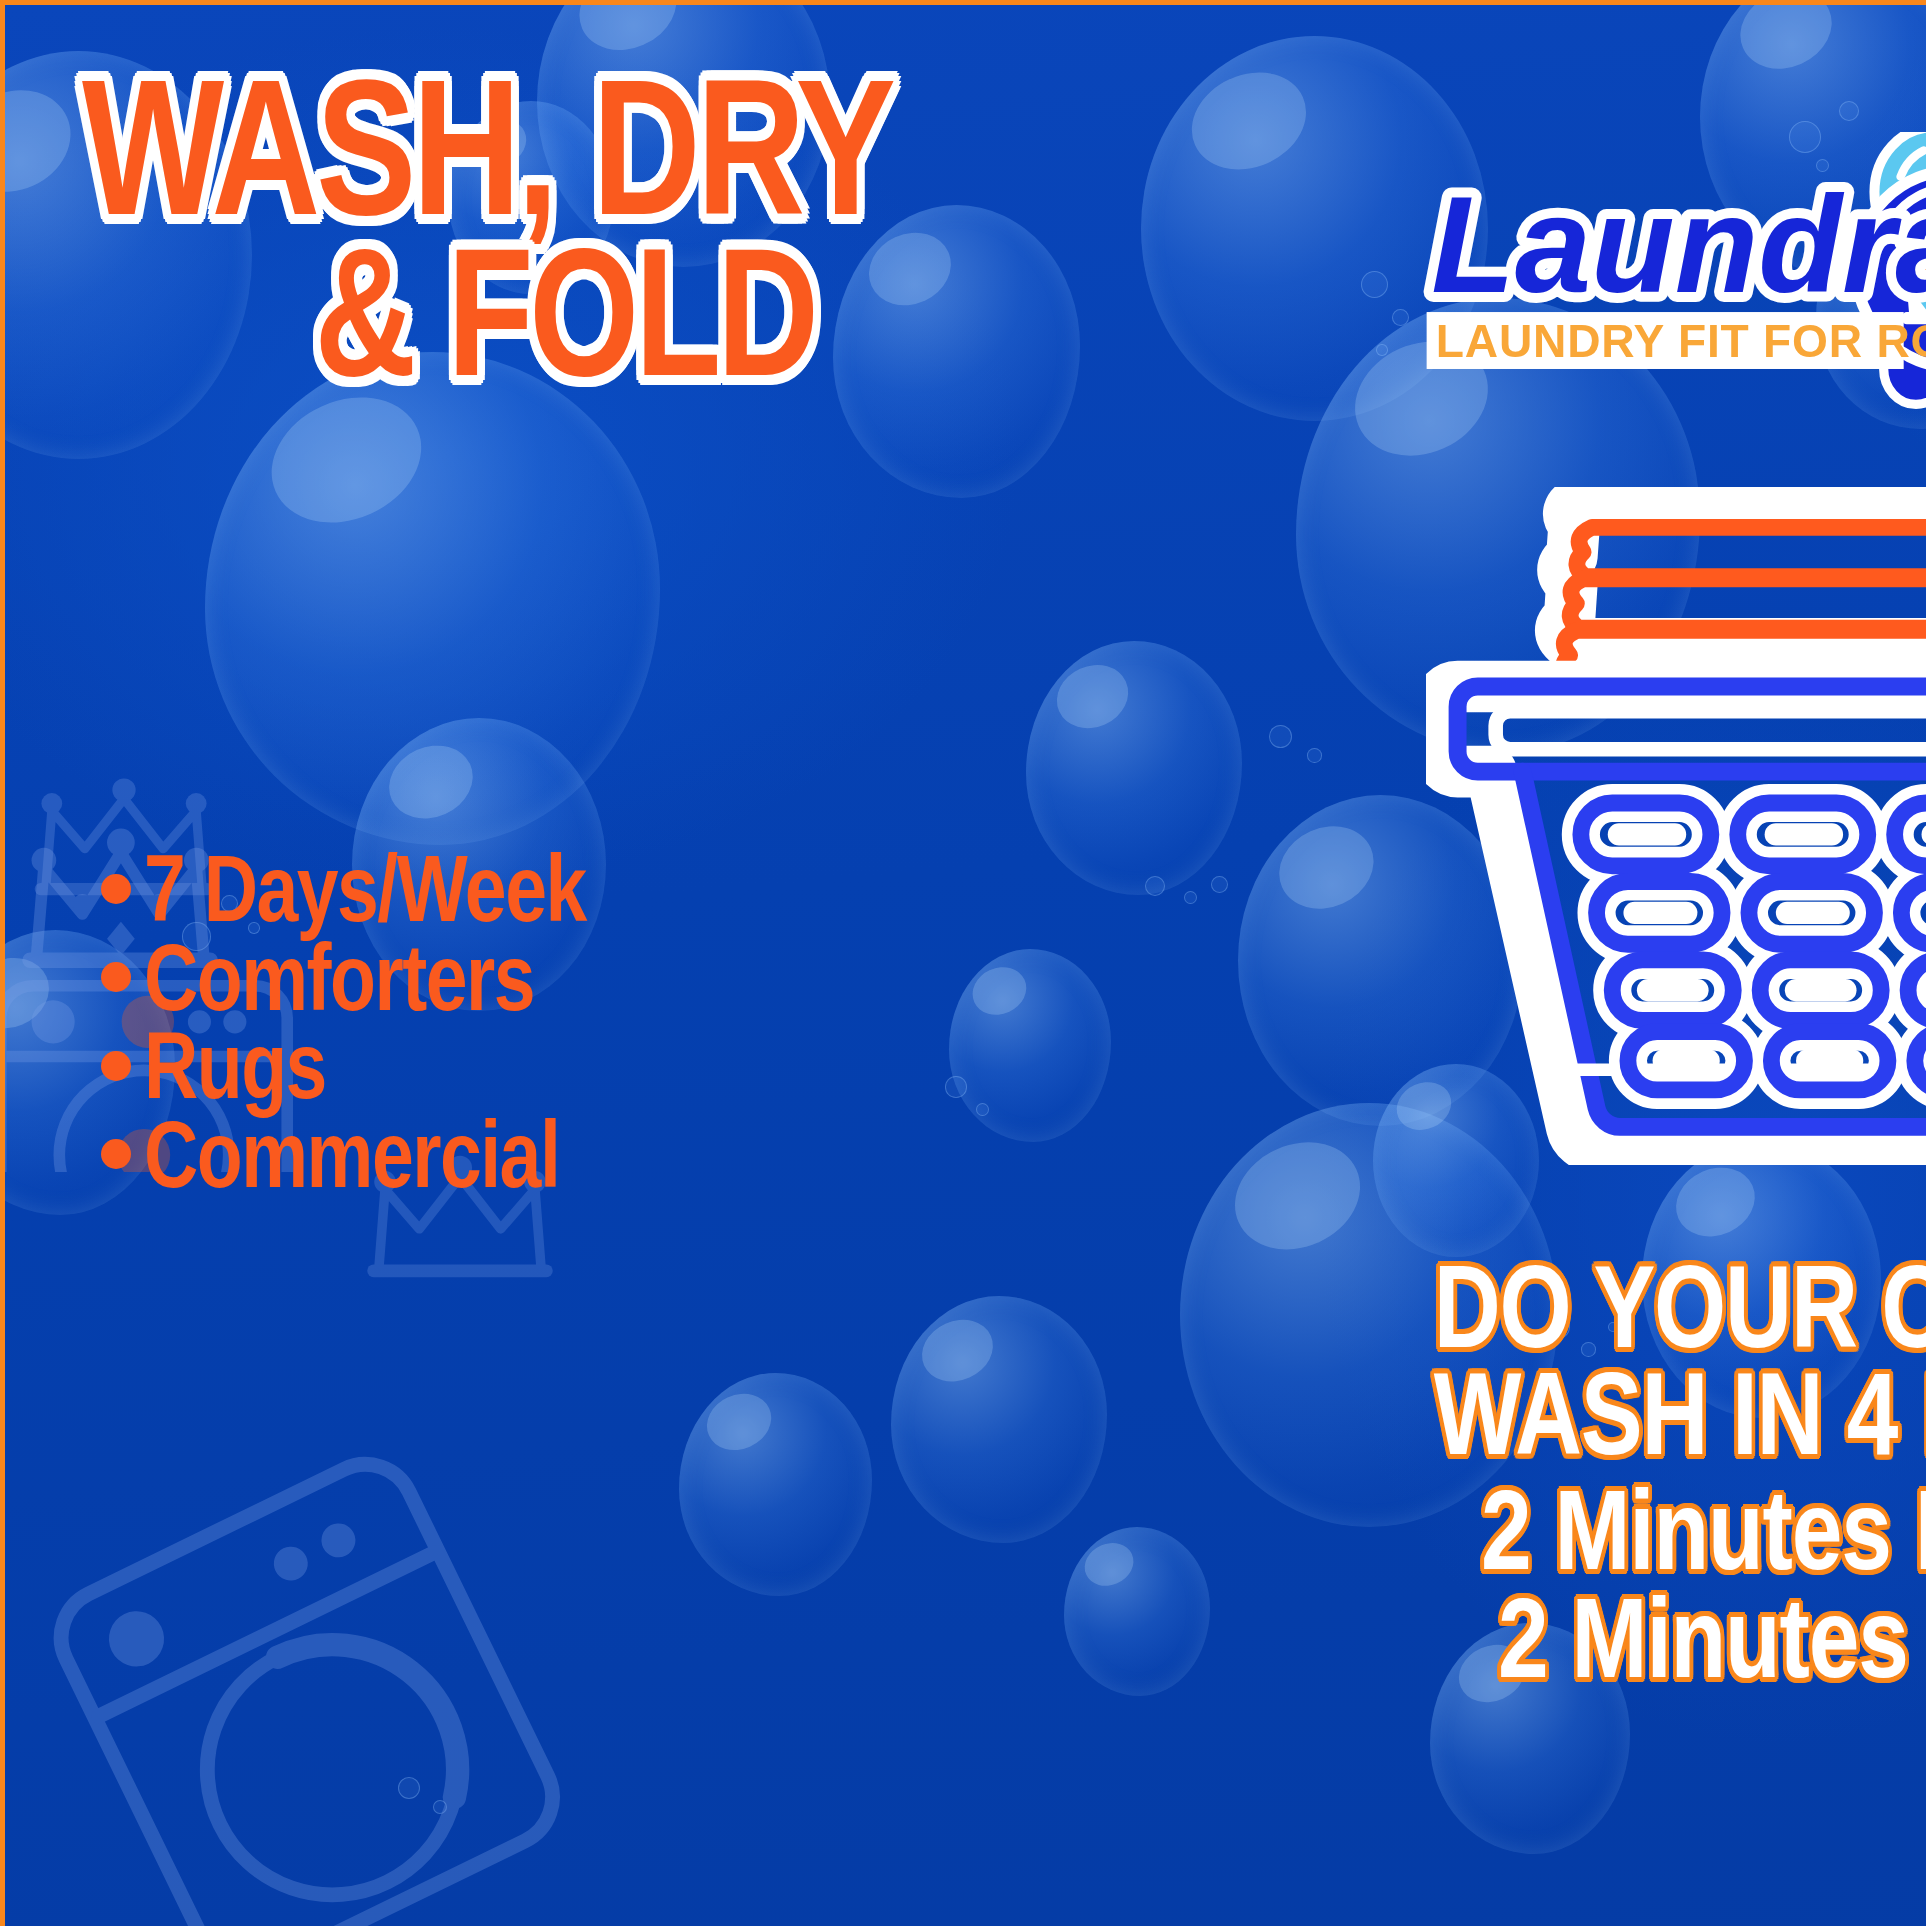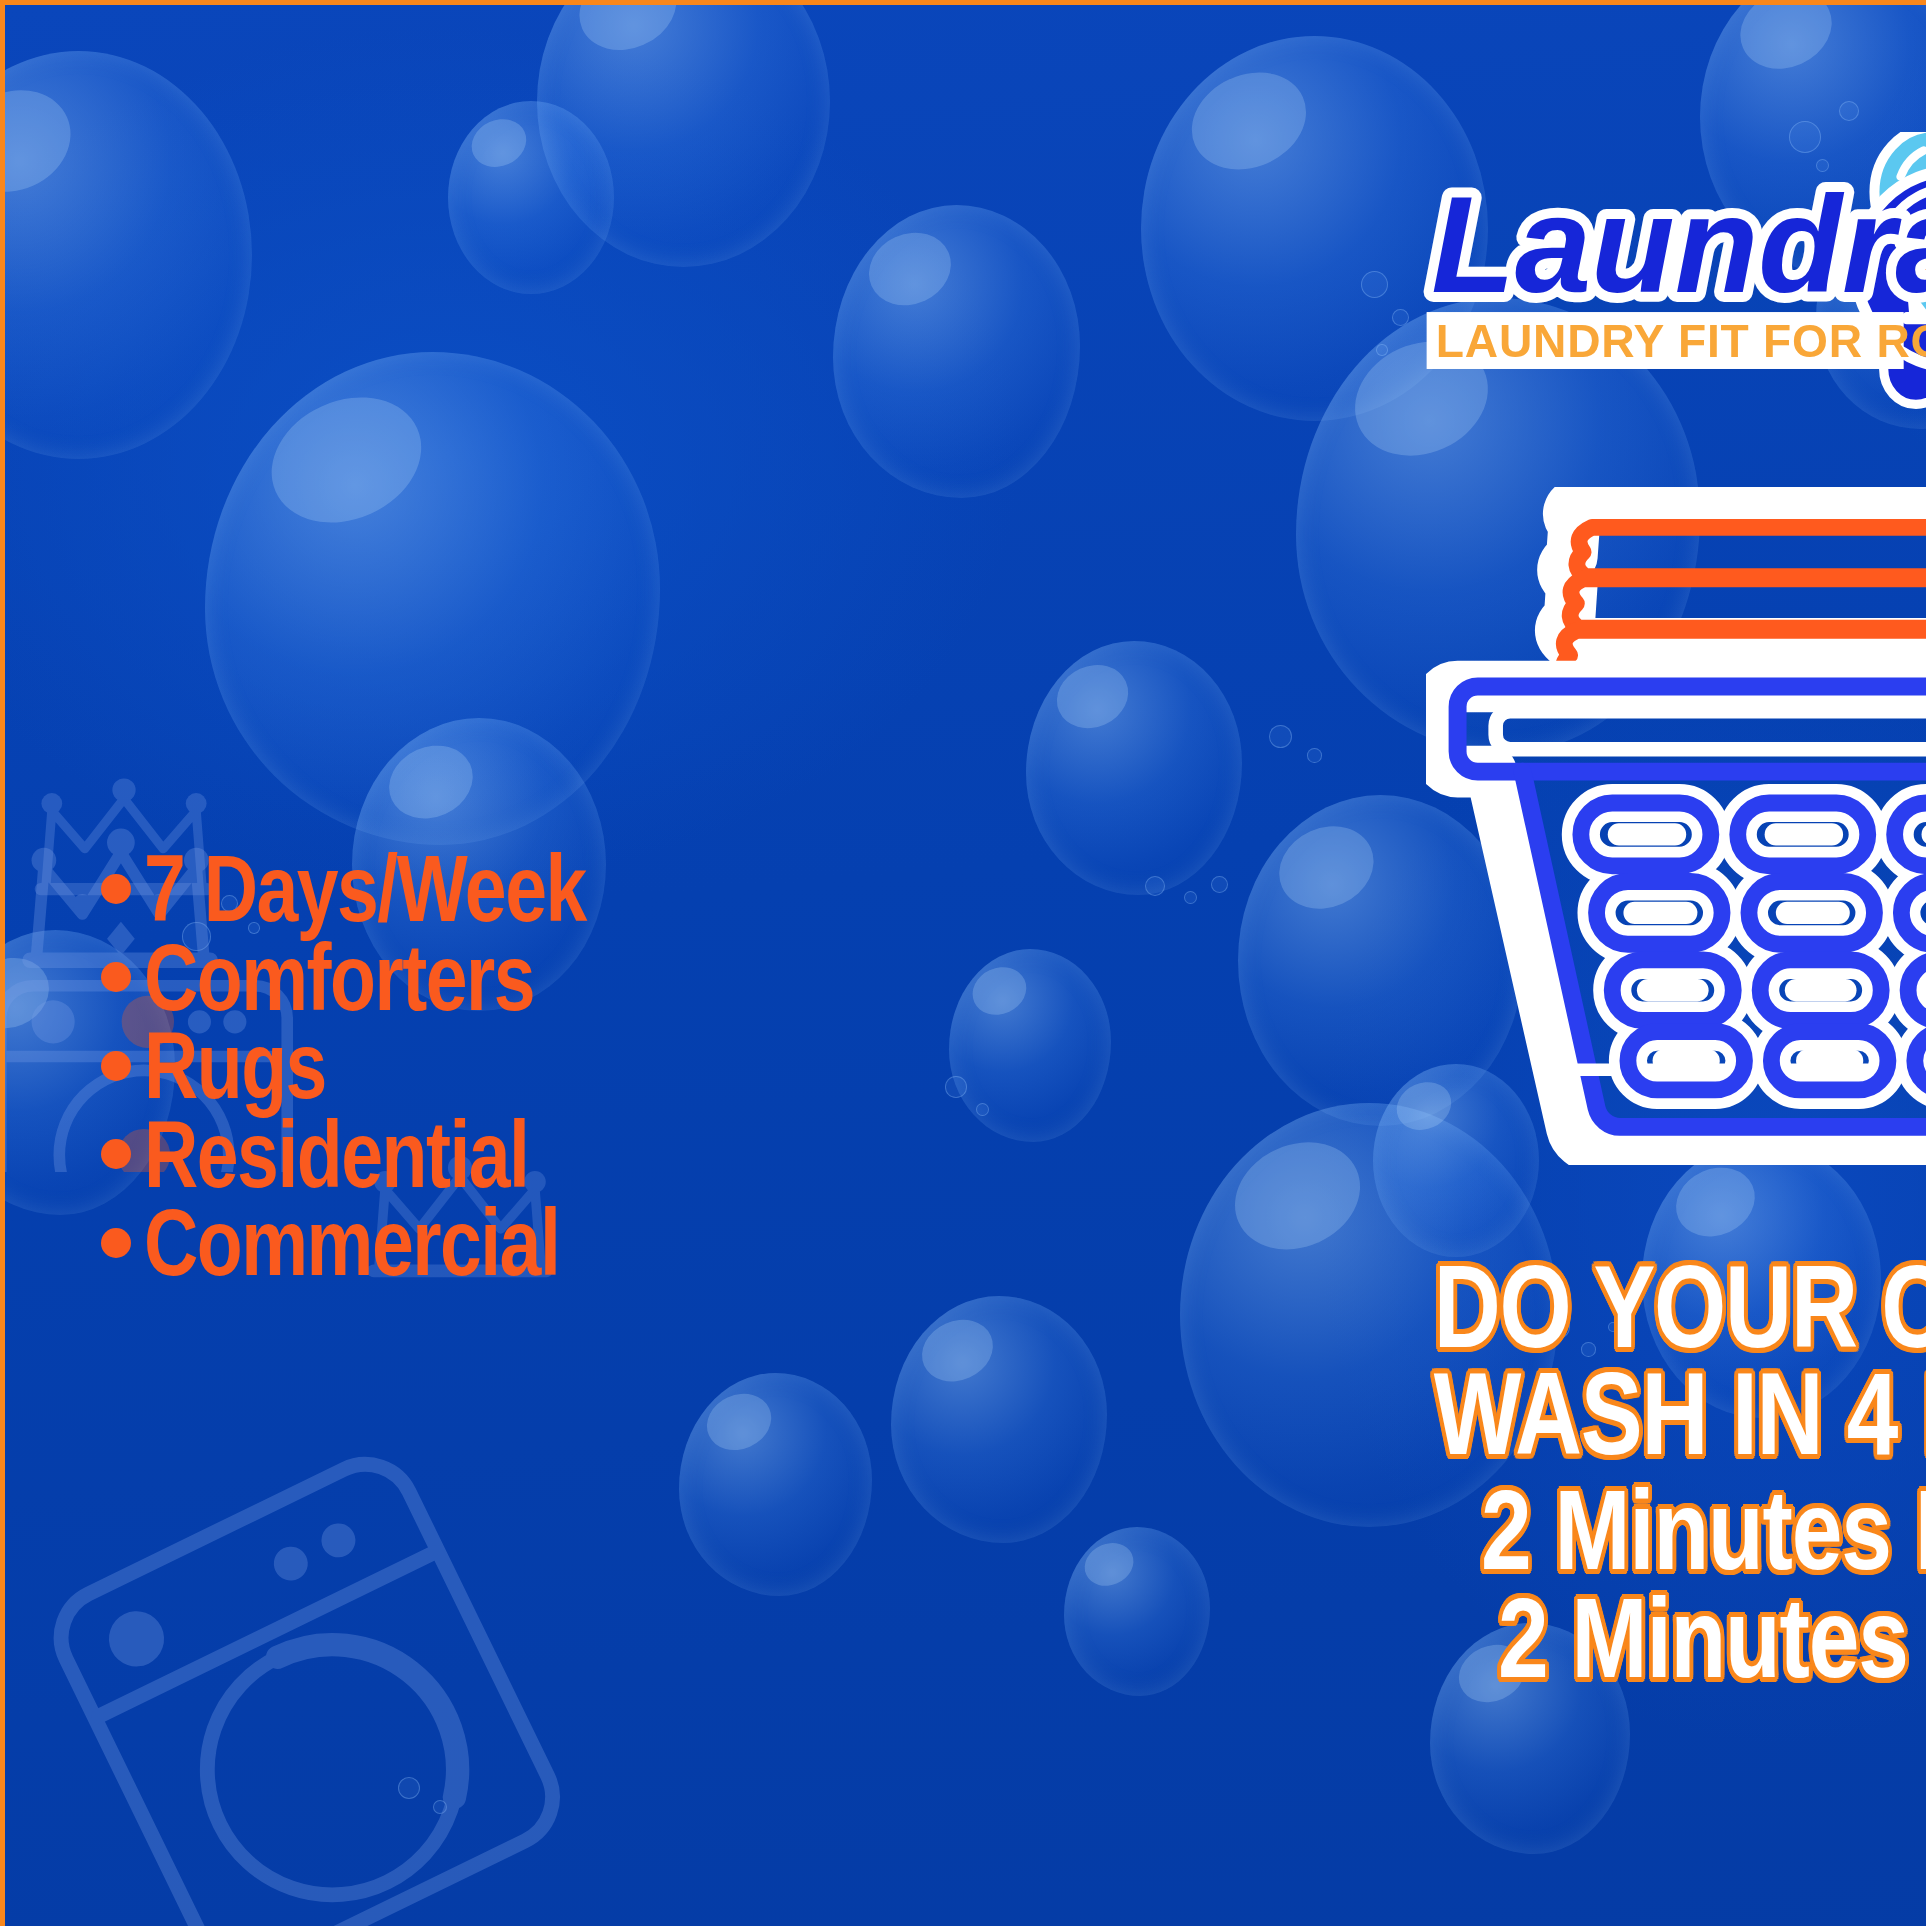--- a/index.html
+++ b/index.html
@@ -268,37 +268,37 @@
       <svg viewBox="0 0 340 240" fill="none" stroke="#7ba0e8" stroke-width="15" stroke-linecap="round" stroke-linejoin="round">
         <path d="M42 198 L52 70 L106 132 L170 50 L234 132 L288 70 L298 198 Z"></path>
         <circle cx="52" cy="58" r="17" fill="#7ba0e8" stroke="none"></circle>
         <circle cx="170" cy="36" r="19" fill="#7ba0e8" stroke="none"></circle>
         <circle cx="288" cy="58" r="17" fill="#7ba0e8" stroke="none"></circle>
         <path d="M34 198 H306" stroke-width="20"></path>
       </svg>
     </div>
   </div>
 
+  <div class="headline">
+    <div class="hl-line hl-1">WASH, DRY</div>
+    <div class="hl-line hl-2">&amp; FOLD</div>
+  </div>
 
   <div class="bullets">
     <div class="bullet">
       <span class="dot"></span>
       <span class="bl-text">7 Days/Week</span>
     </div>
     <div class="bullet">
       <span class="dot"></span>
       <span class="bl-text">Comforters</span>
     </div>
     <div class="bullet">
       <span class="dot"></span>
       <span class="bl-text">Rugs</span>
-    </div>
-    <div class="bullet">
-      <span class="dot"></span>
-      <span class="bl-text">Residential</span>
     </div>
     <div class="bullet">
       <span class="dot"></span>
       <span class="bl-text">Commercial</span>
     </div>
   </div>
 
   <div class="logo">
     <svg viewBox="0 0 1300 360" xmlns="http://www.w3.org/2000/svg">
       <defs>

